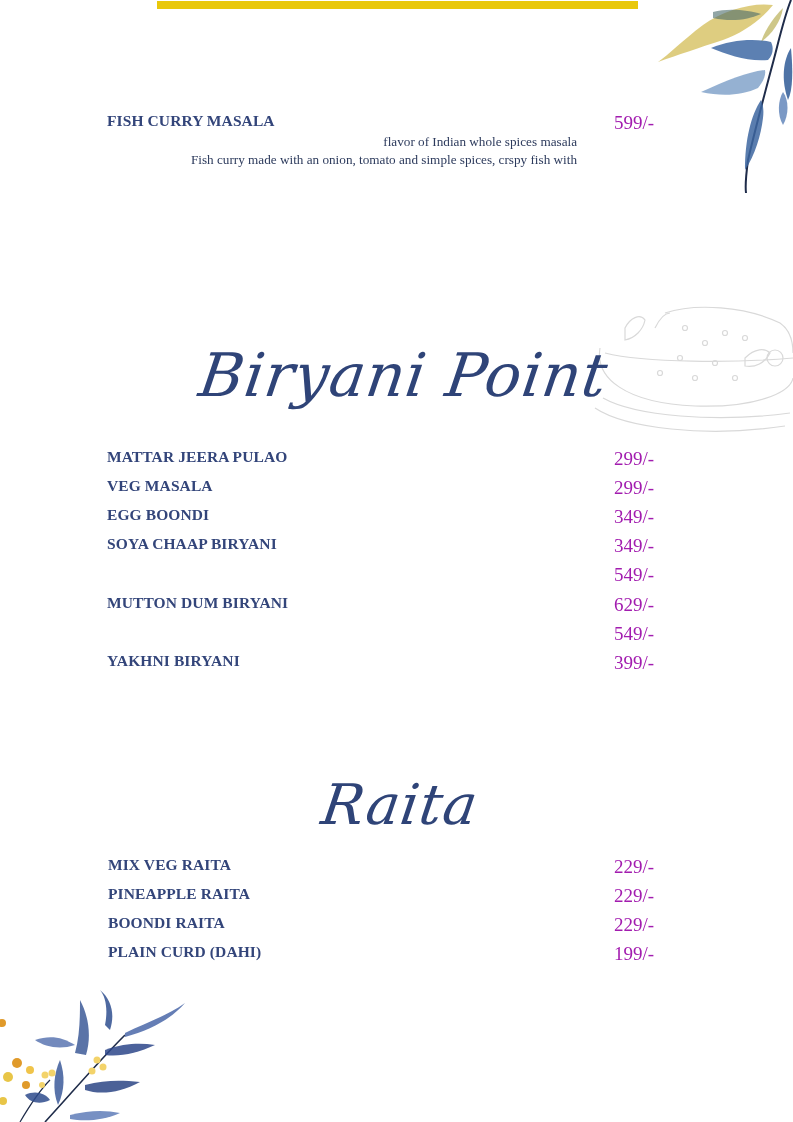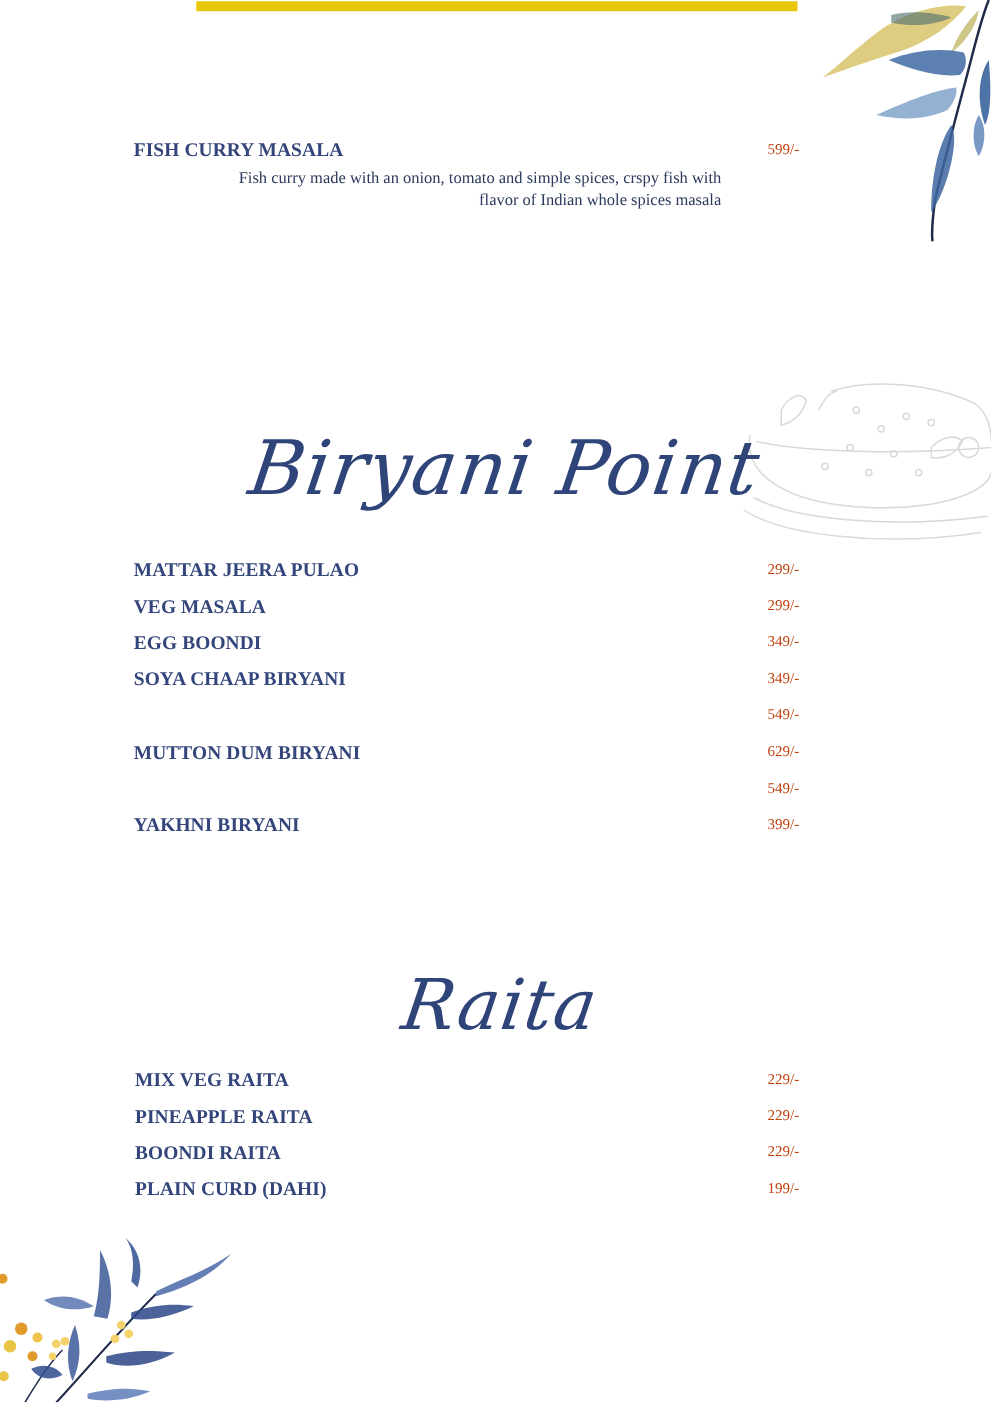--- a/index.html
+++ b/index.html
@@ -10,21 +10,21 @@
 
     .deco { position: absolute; }
     .deco-top-right { right: 0; top: 0; width: 150px; height: 200px; }
     .deco-biryani-sketch { left: 585px; top: 298px; width: 208px; height: 145px; }
     .deco-bottom-left { left: 0; top: 985px; width: 195px; height: 137px; }
 
     .item { position: absolute; left: 107px; width: 560px; text-align: right; }
     .item-row { position: relative; height: 20px; }
     .item-name { position: absolute; left: 0; top: 0; font-weight: bold; font-size: 15.5px; letter-spacing: 0.1px; color: #33457a; white-space: nowrap; }
     .item-name .note { font-weight: normal; }
-    .item-price { position: absolute; left: 507px; top: 0; font-size: 12px; color: #c2410c; white-space: nowrap; }
+    .item-price { position: absolute; left: 507px; top: 0; font-size: 19px; color: #a21caf; white-space: nowrap; }
     .item-desc { font-family: "Liberation Serif", serif; font-size: 13.2px; line-height: 18px; color: #2c3a5c; width: 470px; margin-top: 1px; }
 
     .section-title {
       position: absolute; font-family: "DejaVu Serif", serif; font-style: italic;
       color: #2f4478; text-align: center; letter-spacing: 1px; white-space: nowrap;
     }
     .title-biryani { left: 200px; top: 340px; width: 380px; font-size: 60px; transform: skewX(-8deg); }
     .title-raita { left: 300px; top: 772px; width: 200px; font-size: 56px; transform: skewX(-8deg); }
   </style>
 </head>
@@ -92,22 +92,22 @@
   <circle cx="3" cy="116" r="4" fill="#e8c547"></circle>
   <circle cx="2" cy="38" r="4" fill="#e09a2a"></circle>
 </svg>
 
 <div class="item" style="top:112px;">
   <div class="item-row">
     <span class="item-name">FISH CURRY MASALA</span>
     <span class="item-price">599/-</span>
   </div>
   <div class="item-desc">
+    <div>flavor of Indian whole spices masala</div>
     <div>Fish curry made with an onion, tomato and simple spices, crspy fish with</div>
-    <div>flavor of Indian whole spices masala</div>
   </div>
 </div>
 
 <div class="section-title title-biryani">Biryani Point</div>
 
 <div class="item" style="top:448px;">
   <div class="item-row">
     <span class="item-name"><span>MATTAR JEERA PULAO</span></span>
     <span class="item-price">299/-</span>
   </div>

